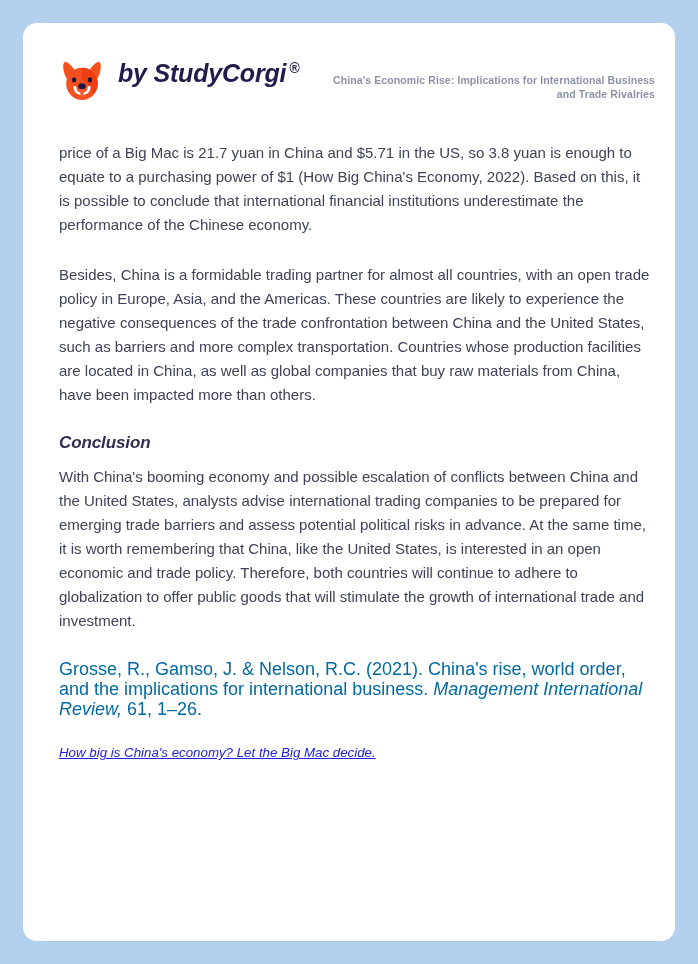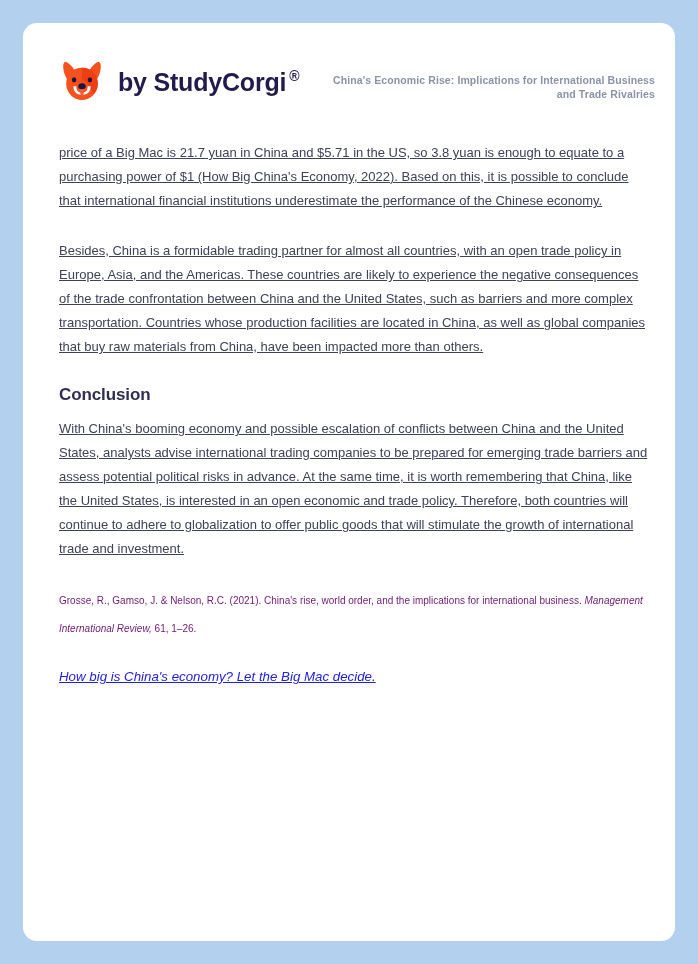--- a/index.html
+++ b/index.html
@@ -28,22 +28,22 @@
   .doc-header {
     position: relative;
     height: 118px;
     padding: 0 20px 0 36px;
     display: flex;
     align-items: center;
     justify-content: space-between;
   }
   .brand {
     display: flex;
-    align-items: center;
     flex: 0 0 auto;
+    font-style: italic;
   }
   .brand-logo {
     width: 46px;
     height: 46px;
     flex: 0 0 auto;
     display: block;
   }
   .brand-text {
     margin-left: 13px;
     font-size: 25px;
@@ -81,38 +81,38 @@
     line-height: 1.42;
     word-break: break-all;
   }
 
   
   .doc-body {
     padding: 0 23px 0 36px;
   }
   p.para {
     margin: 0 0 26px 0;
-    font-size: 13px;
+    font-size: 15px;
     line-height: 24px;
     color: #3f4258;
     text-align: left;
-    text-decoration: underline;
   }
   h2.section-heading {
     margin: 6px 0 12px 0;
     font-size: 17px;
     font-weight: bold;
     color: #322e52;
     letter-spacing: -0.1px;
+    font-style: italic;
   }
   .ref-entry {
     margin: 0 0 22px 0;
-    font-size: 10px;
-    line-height: 28px;
-    color: #701a75;
+    font-size: 18px;
+    line-height: 20px;
+    color: #0369a1;
   }
   .ref-entry .ital {
     font-style: italic;
   }
   a.ref-link {
     display: inline-block;
     font-size: 13.3px;
     font-style: italic;
     color: #2222dd;
     line-height: 24px;

